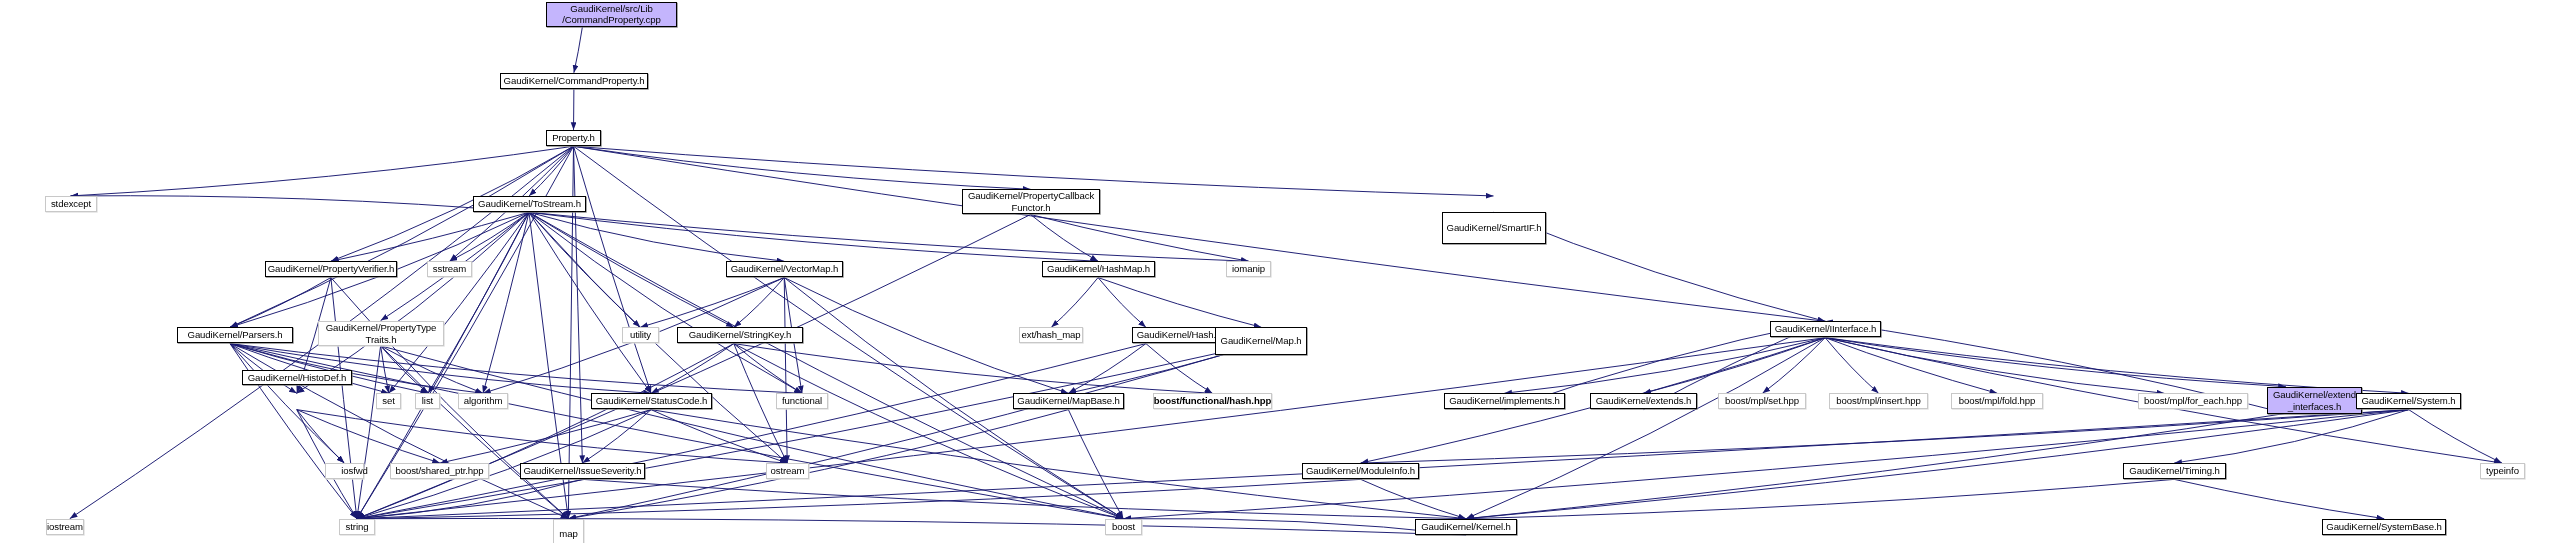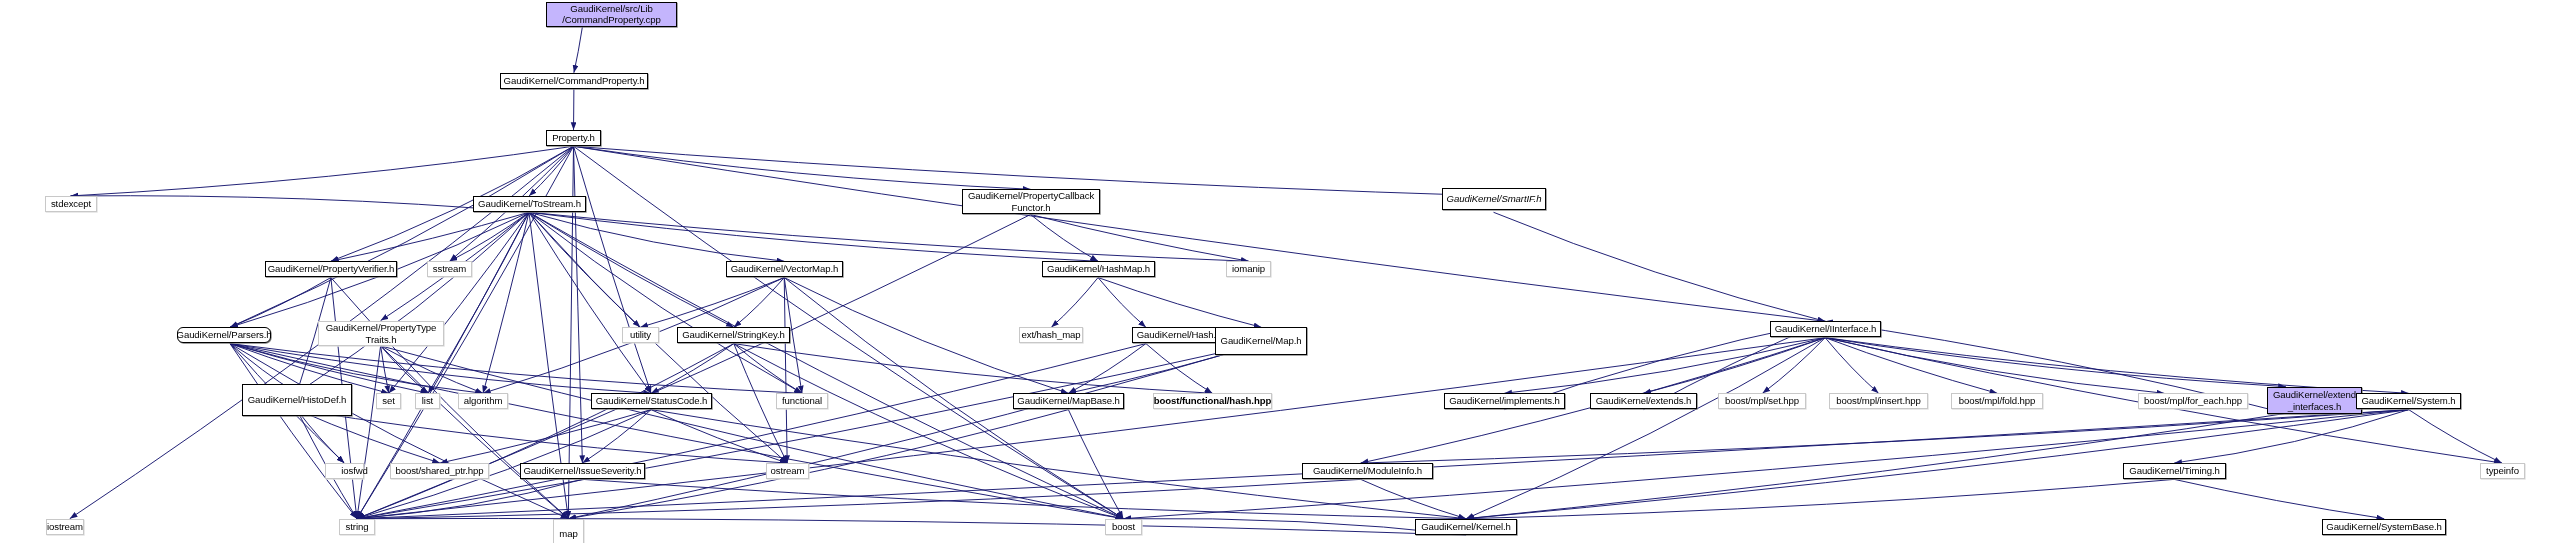--- a/index.html
+++ b/index.html
@@ -171,57 +171,57 @@
   </svg>
   <div id="nodes">
       <div class="node root" style="left: 517px; top: 1.5px; width: 131px; height: 25px;">GaudiKernel/src/Lib
 /CommandProperty.cpp</div>
       <div class="node internal" style="left: 500px; top: 73px; width: 148px; height: 16.3px;">GaudiKernel/CommandProperty.h</div>
       <div class="node internal" style="left: 546px; top: 130px; width: 55px; height: 16.3px;">Property.h</div>
       <div class="node external" style="left: 45px; top: 196px; width: 52px; height: 16.3px;">stdexcept</div>
       <div class="node internal" style="left: 473px; top: 196px; width: 113px; height: 16.3px;">GaudiKernel/ToStream.h</div>
       <div class="node internal" style="left: 962px; top: 189px; width: 138px; height: 25px;">GaudiKernel/PropertyCallback
 Functor.h</div>
-      <div class="node internal" style="left: 1442px; top: 188px; width: 104px; height: 22px; font-style: italic;">GaudiKernel/SmartIF.h</div>
+      <div class="node internal" style="left: 1442px; top: 212px; width: 104px; height: 32px;">GaudiKernel/SmartIF.h</div>
       <div class="node internal" style="left: 265px; top: 261px; width: 132px; height: 16.3px;">GaudiKernel/PropertyVerifier.h</div>
       <div class="node external" style="left: 427px; top: 261px; width: 45px; height: 16.3px;">sstream</div>
       <div class="node internal" style="left: 726px; top: 261px; width: 117px; height: 16.3px;">GaudiKernel/VectorMap.h</div>
       <div class="node internal" style="left: 1042px; top: 261px; width: 113px; height: 16.3px;">GaudiKernel/HashMap.h</div>
       <div class="node external" style="left: 1226px; top: 261px; width: 45px; height: 16.3px;">iomanip</div>
       <div class="node internal" style="left: 1770px; top: 321px; width: 111px; height: 16.3px;">GaudiKernel/IInterface.h</div>
-      <div class="node internal" style="left: 177px; top: 327px; width: 94px; height: 16.3px; border-radius: 6px;">GaudiKernel/Parsers.h</div>
+      <div class="node internal" style="left: 177px; top: 327px; width: 116px; height: 16.3px;">GaudiKernel/Parsers.h</div>
       <div class="node external" style="left: 318px; top: 321px; width: 126px; height: 25px;">GaudiKernel/PropertyType
 Traits.h</div>
       <div class="node external" style="left: 622px; top: 327px; width: 37px; height: 16.3px;">utility</div>
-      <div class="node internal" style="left: 677px; top: 327px; width: 113px; height: 16.3px;">GaudiKernel/StringKey.h</div>
+      <div class="node internal" style="left: 677px; top: 327px; width: 126px; height: 16.3px;">GaudiKernel/StringKey.h</div>
       <div class="node external" style="left: 1019px; top: 327px; width: 64px; height: 16.3px;">ext/hash_map</div>
       <div class="node internal" style="left: 1099px; top: 327px; width: 94px; height: 16.3px; margin-left: 33px;">GaudiKernel/Hash.h</div>
       <div class="node internal" style="left: 1215px; top: 327px; width: 92px; height: 28px;">GaudiKernel/Map.h</div>
-      <div class="node internal" style="left: 242px; top: 384px; width: 110px; height: 32px;">GaudiKernel/HistoDef.h</div>
+      <div class="node internal" style="left: 242px; top: 370px; width: 110px; height: 15px;">GaudiKernel/HistoDef.h</div>
       <div class="node external" style="left: 376px; top: 393px; width: 25px; height: 16.3px;">set</div>
       <div class="node external" style="left: 415px; top: 393px; width: 25px; height: 16.3px;">list</div>
       <div class="node external" style="left: 458px; top: 393px; width: 50px; height: 16.3px;">algorithm</div>
       <div class="node internal" style="left: 591px; top: 393px; width: 121px; height: 16.3px;">GaudiKernel/StatusCode.h</div>
       <div class="node external" style="left: 776px; top: 393px; width: 52px; height: 16.3px;">functional</div>
       <div class="node internal" style="left: 1013px; top: 393px; width: 111px; height: 16.3px;">GaudiKernel/MapBase.h</div>
       <div class="node external" style="left: 1153px; top: 393px; width: 119px; height: 16.3px; font-weight: bold;">boost/functional/hash.hpp</div>
       <div class="node internal" style="left: 1444px; top: 393px; width: 121px; height: 16.3px;">GaudiKernel/implements.h</div>
       <div class="node internal" style="left: 1590px; top: 393px; width: 107px; height: 16.3px;">GaudiKernel/extends.h</div>
       <div class="node external" style="left: 1718px; top: 393px; width: 88px; height: 16.3px;">boost/mpl/set.hpp</div>
       <div class="node external" style="left: 1829px; top: 393px; width: 99px; height: 16.3px;">boost/mpl/insert.hpp</div>
       <div class="node external" style="left: 1951px; top: 393px; width: 92px; height: 16.3px;">boost/mpl/fold.hpp</div>
       <div class="node external" style="left: 2109px; top: 393px; width: 110px; height: 16.3px; margin-left: 29px;">boost/mpl/for_each.hpp</div>
       <div class="node root" style="left: 2238px; top: 387px; width: 95px; height: 27px;">GaudiKernel/extend
 _interfaces.h</div>
       <div class="node internal" style="left: 2356px; top: 393px; width: 105px; height: 16.3px;">GaudiKernel/System.h</div>
       <div class="node external" style="left: 325px; top: 463px; width: 39px; height: 16.3px; padding-left: 20px;">iosfwd</div>
       <div class="node external" style="left: 390px; top: 463px; width: 99px; height: 16.3px;">boost/shared_ptr.hpp</div>
       <div class="node internal" style="left: 520px; top: 463px; width: 125px; height: 16.3px;">GaudiKernel/IssueSeverity.h</div>
       <div class="node external" style="left: 766px; top: 463px; width: 43px; height: 16.3px;">ostream</div>
-      <div class="node internal" style="left: 1302px; top: 463px; width: 131px; height: 16.3px;">GaudiKernel/ModuleInfo.h</div>
+      <div class="node internal" style="left: 1302px; top: 463px; width: 117px; height: 16.3px;">GaudiKernel/ModuleInfo.h</div>
       <div class="node internal" style="left: 2123px; top: 463px; width: 103px; height: 16.3px;">GaudiKernel/Timing.h</div>
       <div class="node external" style="left: 2480px; top: 463px; width: 45px; height: 16.3px;">typeinfo</div>
       <div class="node external" style="left: 46px; top: 519px; width: 38px; height: 16.3px;">iostream</div>
       <div class="node external" style="left: 339px; top: 519px; width: 36px; height: 16.3px;">string</div>
       <div class="node external" style="left: 553px; top: 519px; width: 31px; height: 30px;">map</div>
       <div class="node external" style="left: 1105px; top: 519px; width: 37px; height: 16.3px;">boost</div>
       <div class="node internal" style="left: 1415px; top: 519px; width: 102px; height: 16.3px;">GaudiKernel/Kernel.h</div>
       <div class="node internal" style="left: 2322px; top: 519px; width: 124px; height: 16.3px;">GaudiKernel/SystemBase.h</div>
     </div>
 </div>

